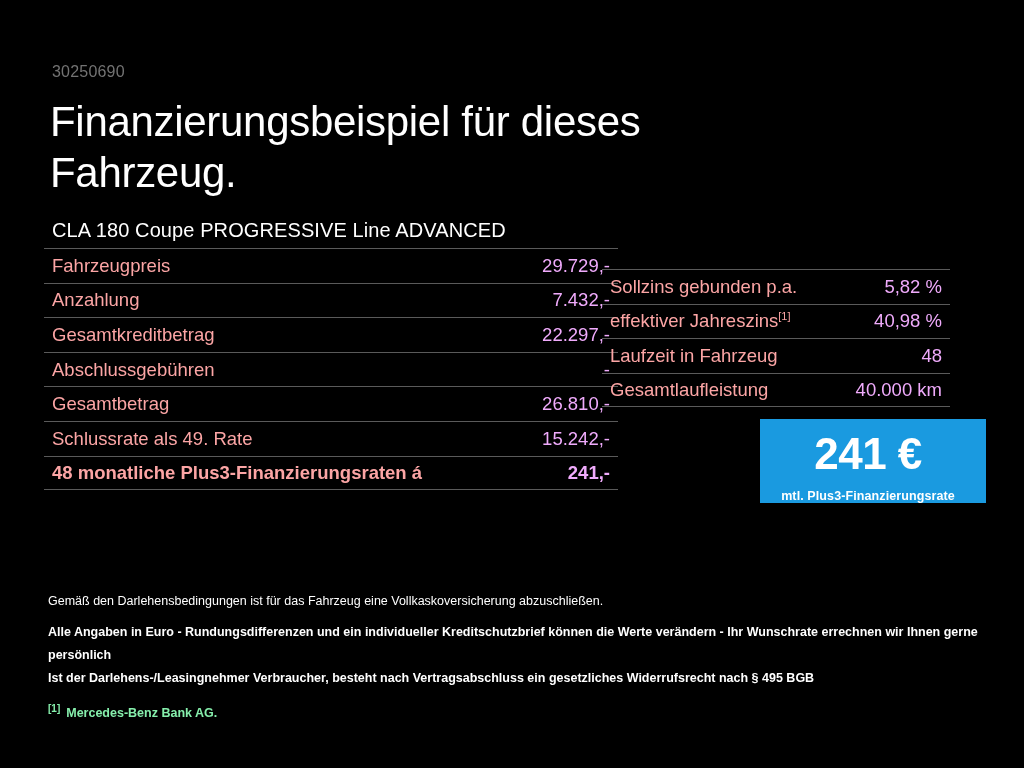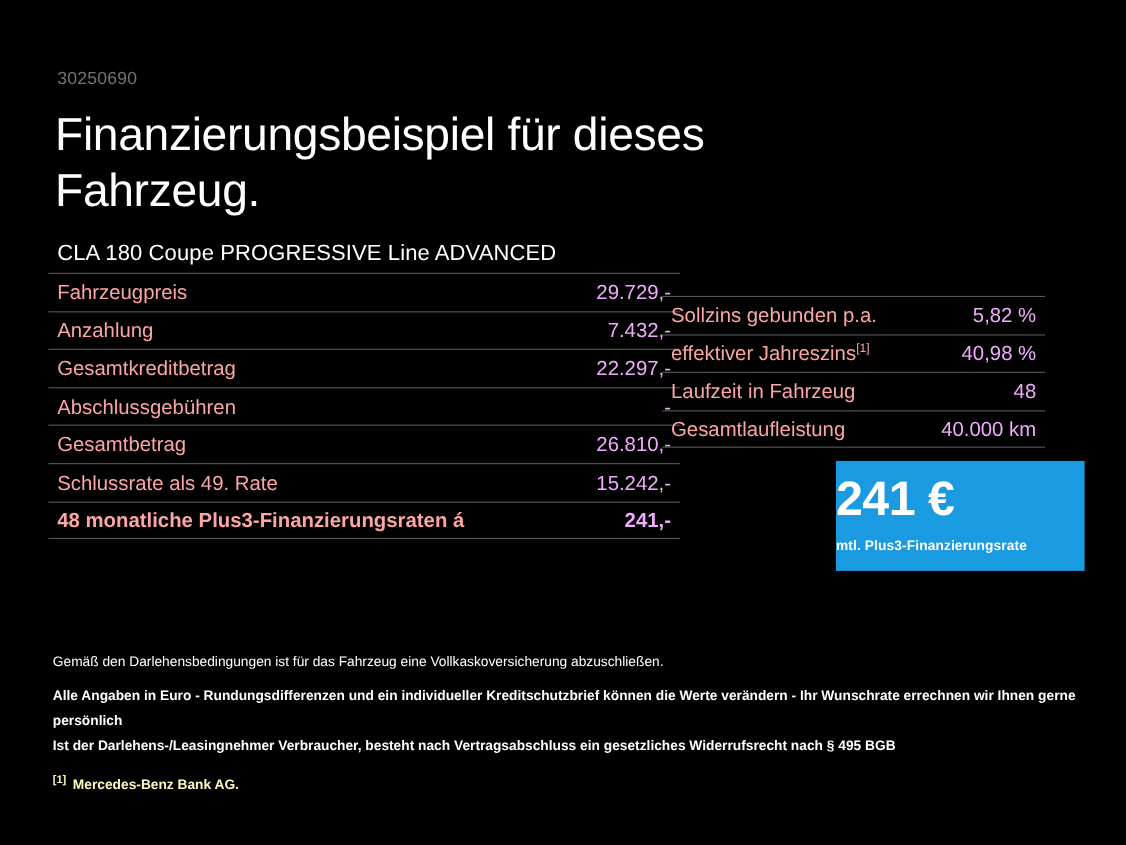--- a/index.html
+++ b/index.html
@@ -98,26 +98,26 @@
     vertical-align: super;
     line-height: 0;
   }
 
   
   .rate-box {
     position: absolute;
     left: 760px;
     top: 419px;
     width: 226px;
-    height: 100px;
+    height: 84px;
     background: #1a9ae0;
     color: #ffffff;
     box-sizing: border-box;
     padding: 8px 10px 8px 0;
-    text-align: left;
+    text-align: center;
   }
   .rate-amount {
     font-size: 44px;
     font-weight: bold;
     line-height: 1.05;
     letter-spacing: -0.5px;
     padding-top: 4px;
   }
   .rate-caption {
     font-size: 12.5px;
@@ -145,21 +145,21 @@
     color: #ffffff;
     line-height: 1.85;
   }
   .fn-block-2 {
     margin-top: 10px;
   }
   .fn-source {
     margin-top: 16px;
     font-size: 12.5px;
     font-weight: bold;
-    color: #fef9c3;
+    color: #86efac;
   }
   .fn-source .marker {
     font-size: 10px;
     vertical-align: super;
     line-height: 0;
     margin-right: 6px;
   }
 </style>
 </head>
 <body>

